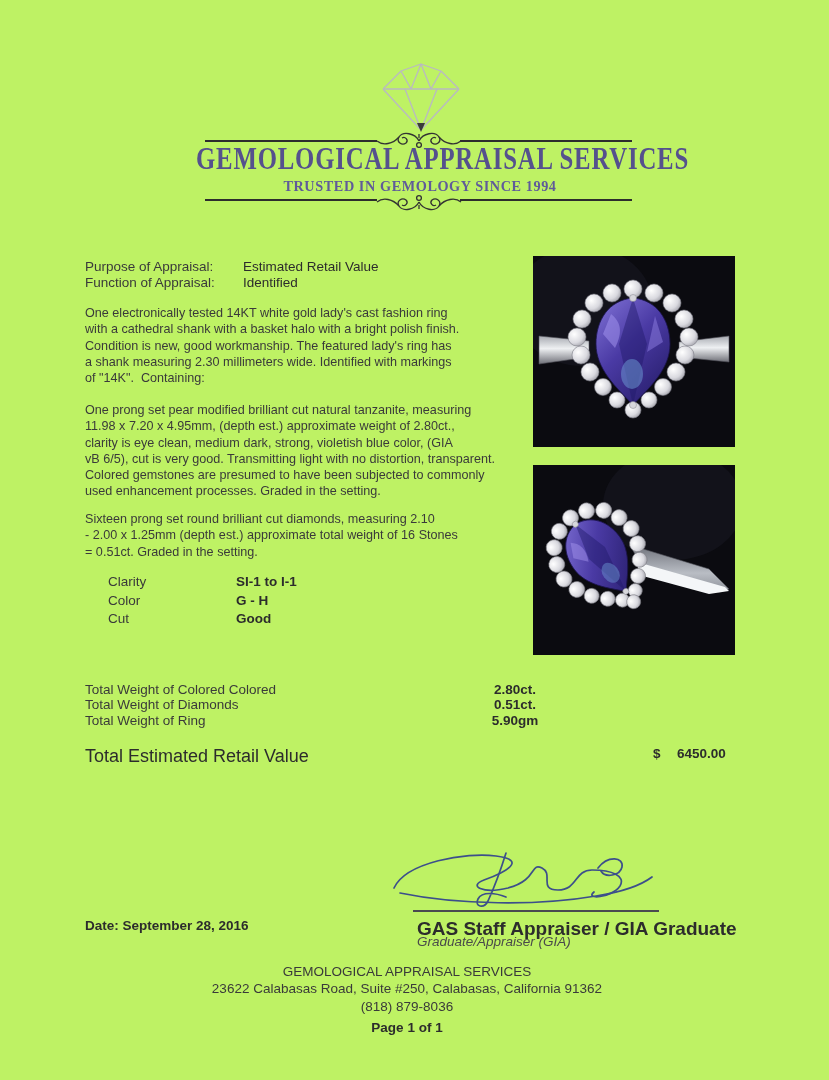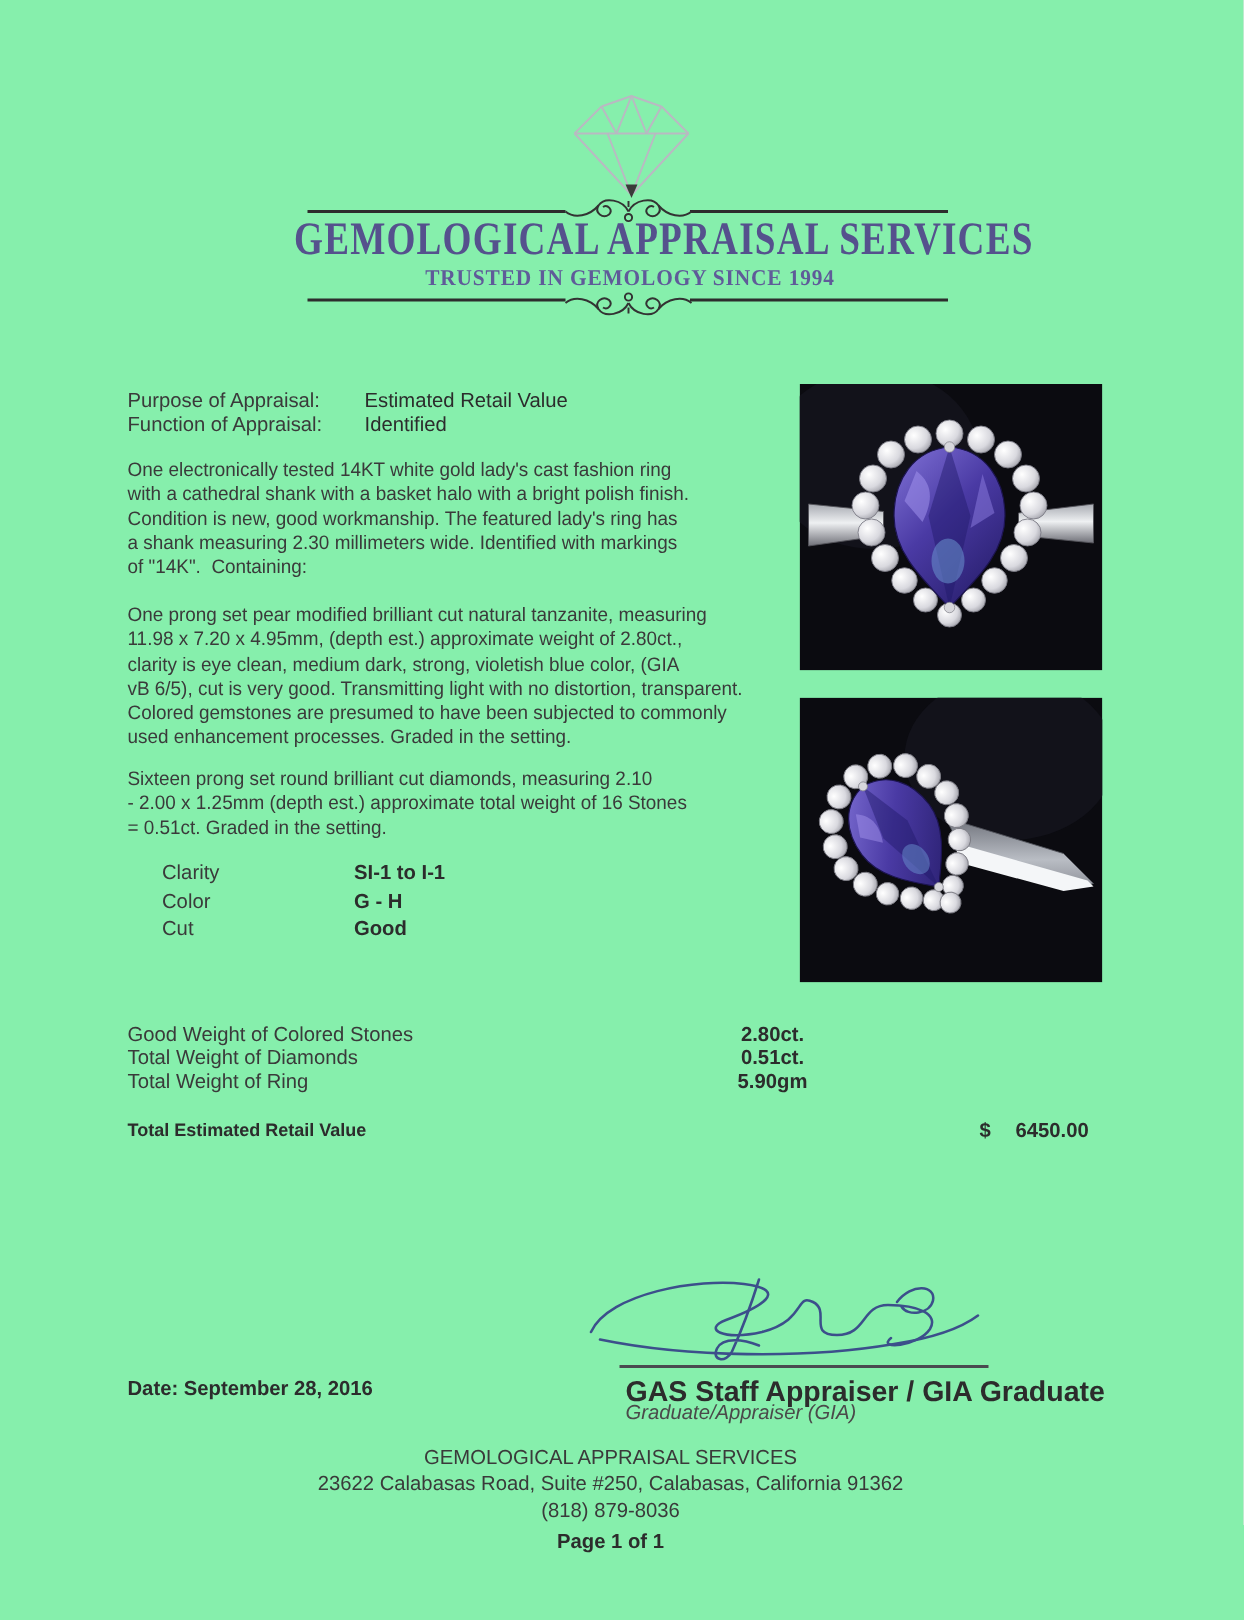--- a/index.html
+++ b/index.html
@@ -1,19 +1,19 @@
 <!DOCTYPE html>
 <html><head>
 <meta charset="utf-8">
 <style>
   * { margin:0; padding:0; box-sizing:border-box; }
   html,body { background:#e8e8e8; }
   .page {
     position:relative; width:829px; height:1080px; margin:0 auto;
-    background:#86efac; overflow:hidden;
+    background:#bef264; overflow:hidden;
     font-family:"Liberation Sans", sans-serif; color:#3a3a3a;
   }
   .abs { position:absolute; }
 
   
   .diamond-art { left:377px; top:58px; width:88px; height:78px; }
   .rule { left:205px; width:427px; height:22px; }
   .rule-top { top:130px; }
   .rule-bottom { top:189px; }
   .rule .line { position:absolute; top:10px; height:2px; background:#2d2d2d; width:172px; }
@@ -50,21 +50,21 @@
   
   .grades { left:108px; top:573px; font-size:13.5px; line-height:18.7px; }
   .grades .lbl { display:inline-block; width:100px; }
   .grades .val { font-weight:bold; color:#2c2c2c;margin-left:28px; }
 
   
   .totals { left:85px; top:682px; font-size:13.5px; line-height:15.4px; }
   .totals .lbl { display:inline-block; width:377px; }
   .totals .val { display:inline-block; width:106px; text-align:center; font-weight:bold; color:#2c2c2c; }
 
-  .retail-label { left:85px; top:746px; font-size:12px; font-weight:bold; color:#2c2c2c; }
+  .retail-label { left:85px; top:746px; font-size:18px; font-weight:normal; color:#2c2c2c; }
   .retail-currency { left:653px; top:746px; font-size:13.5px; font-weight:bold; color:#2c2c2c; }
   .retail-value { left:677px; top:746px; font-size:13.5px; font-weight:bold; color:#2c2c2c; }
 
   
   .signature-svg { left:386px; top:846px; }
   .sig-line { left:413px; top:910px; width:246px; height:2px; background:#4a4a50; }
   .date-line { left:85px; top:918px; font-size:13.5px; font-weight:bold; color:#2c2c2c; }
   .signer-title { left:417px; top:918px; font-size:19px; font-weight:bold; color:#2c2c2c; }
   .signer-subtitle { left:417px; top:934px; font-size:13.5px; font-style:italic; color:#4a4a4a; }
 
@@ -163,21 +163,21 @@
     <div>
       <span class="lbl">Color</span><span class="val">G - H</span>
     </div>
     <div>
       <span class="lbl">Cut</span><span class="val">Good</span>
     </div>
   </div>
 
   <div class="abs totals">
     <div>
-      <span class="lbl">Good Weight of Colored Stones</span><span class="val">2.80ct.</span>
+      <span class="lbl">Total Weight of Colored Colored</span><span class="val">2.80ct.</span>
     </div>
     <div>
       <span class="lbl">Total Weight of Diamonds</span><span class="val">0.51ct.</span>
     </div>
     <div>
       <span class="lbl">Total Weight of Ring</span><span class="val">5.90gm</span>
     </div>
   </div>
 
   <div class="abs retail-label">Total Estimated Retail Value</div>

